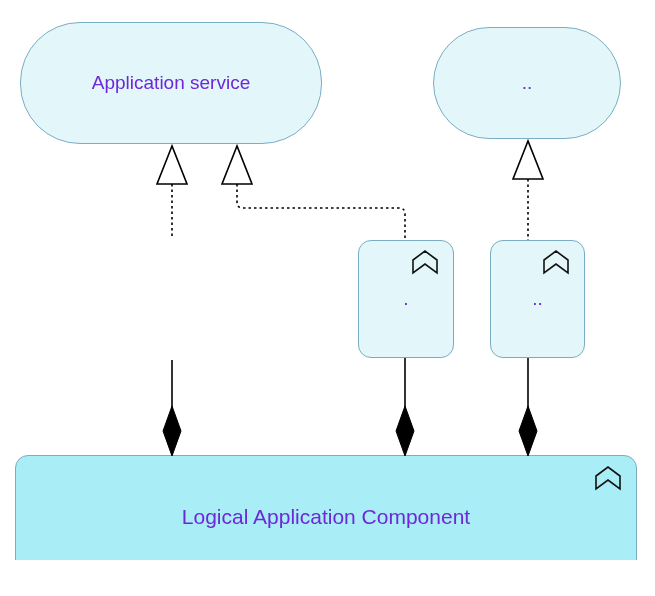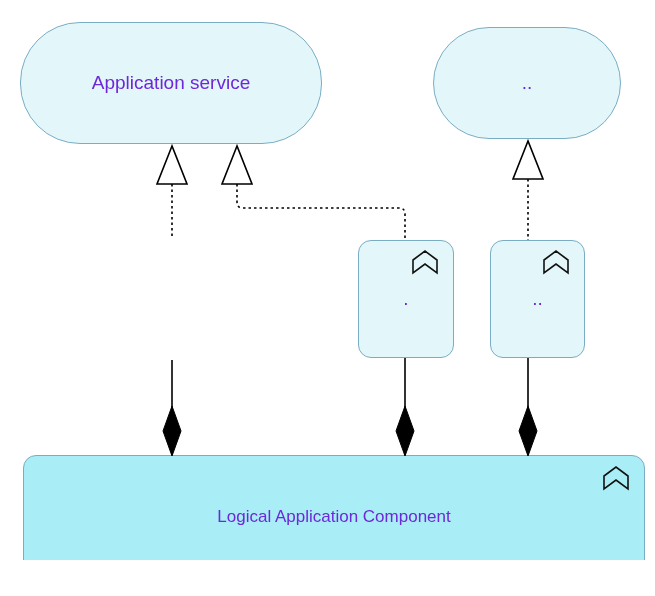--- a/index.html
+++ b/index.html
@@ -25,21 +25,21 @@
     background:var(--node_fill);
     display:flex;
     align-items:center;
     justify-content:center;
     text-align:center;
     font-size:19px;
     line-height:1.35;
   }
   .pill{border-radius:60px;}
   .rect{border-radius:13px;}
-  .component{background:var(--component_fill);font-size:17px;margin-left:8px;}
+  .component{background:var(--component_fill);font-size:21px;}
   .node .label{padding:0 14px;}
   .marker{
     position:absolute;
     top:9px;
     width:28px;height:25px;
   }
   .connectors{
     position:absolute;
     left:0;top:0;
     width:655px;height:596px;

